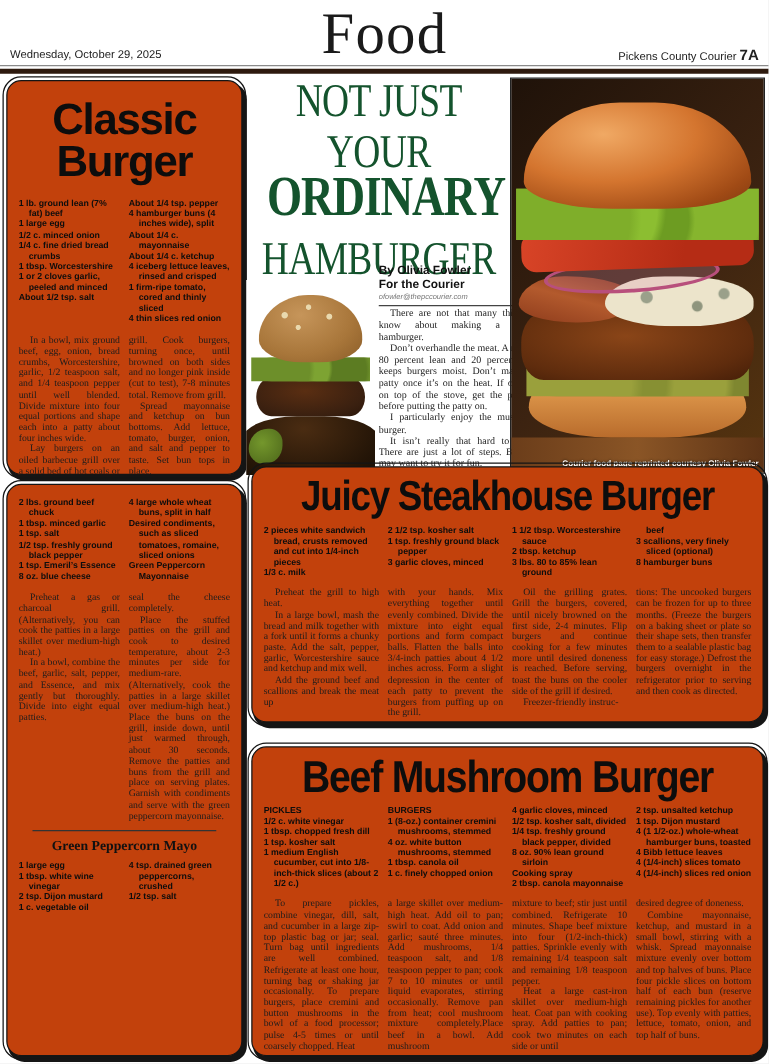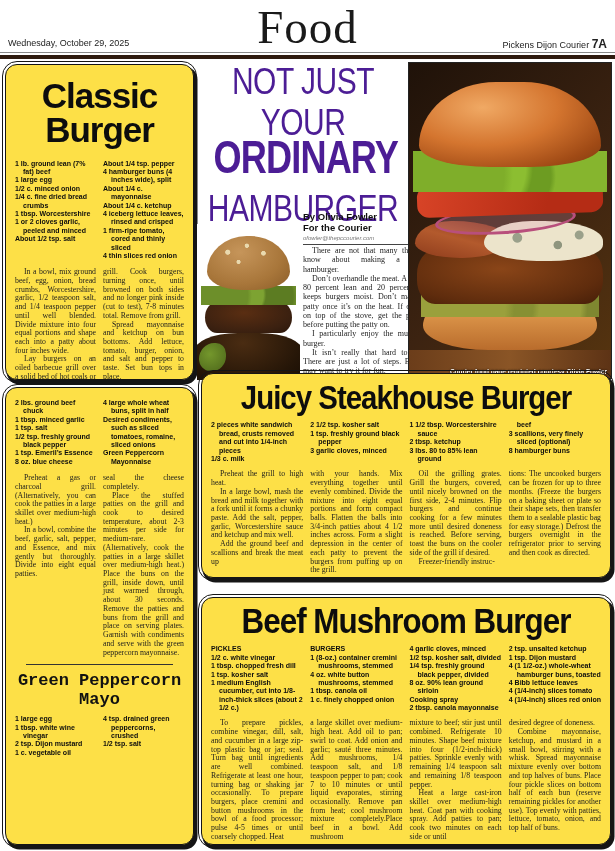--- a/index.html
+++ b/index.html
@@ -11,42 +11,42 @@
   }
   
   .masthead { position:absolute; top:0; left:0; width:100%; text-align:center;
     font-family:"Liberation Serif", serif; font-size:47px; font-weight:400; letter-spacing:1px; color:#1a1a1a; }
   .date-line { position:absolute; top:38px; left:8px; font-size:9px; color:#222; }
   .pub-line  { position:absolute; top:37px; right:8px; font-size:9px; color:#222; }
   .pub-line b { font-size:12px; font-weight:800; }
   .rule-thin  { position:absolute; top:52px; left:0; width:100%; height:1px; background:#8a8a8a; }
   .rule-thick { position:absolute; top:55px; left:0; width:100%; height:4px; background:#2e1a0e; }
   
-  .rbox { position:absolute; background:#fde047; border:1.5px solid #151515; border-radius:12px;
+  .rbox { position:absolute; background:#c2410c; border:1.5px solid #151515; border-radius:12px;
     outline:1.5px solid #151515; outline-offset:2px;
     box-shadow:2.5px 3.5px 0 1px #151515; overflow:hidden; }
   .rtitle { font-weight:800; text-align:center; letter-spacing:-1px; line-height:0.98; color:#0d0d0d; }
   .t-classic { font-size:35px; margin-top:14px; }
   .t-emeril  { font-size:30px; margin-top:12px; }
   .t-steak   { font-size:30px; margin-top:9px; transform:scale(0.98,1.12); }
   .t-mush    { font-size:32px; margin-top:8px; transform:scale(0.98,1.12); }
-  .t-mayo { font-family:Liberation Mono, monospace; font-size:17px; font-weight:700; letter-spacing:0;
+  .t-mayo { font-family:Liberation Serif, serif; font-size:11px; font-weight:700; letter-spacing:0;
     text-align:center; margin-top:6px; }
   .ing-grid { display:grid; gap:0 7px; padding:0 9px; }
   .cols2 { grid-template-columns:1fr 1fr; }
   .cols4 { grid-template-columns:1fr 1fr 1fr 1fr; }
   .ing { font-size:7px; font-weight:700; line-height:1.2; padding-left:8px; text-indent:-8px; color:#0d0d0d; }
   .ing.wrap { padding-left:8px; text-indent:0; }
   .body-grid { display:grid; gap:11px 7px; padding:0 9px; }
   .para { font-family:"Liberation Serif", serif; font-size:7.8px; line-height:1.12; text-align:justify;
     text-indent:9px; color:#1c1c1c; }
   .para.cont { text-indent:0; }
   .divider { height:1px; background:#333; margin:7px 20px 0 20px; }
   
-  .headline { position:absolute; left:199px; top:60px; width:208px; text-align:center; color:#4c1d95; }
+  .headline { position:absolute; left:199px; top:60px; width:208px; text-align:center; color:#14532d;font-family:Liberation Serif, serif; }
   .hl-light { display:block; font-size:30px; font-weight:400; letter-spacing:-0.5px; transform:scaleY(1.25); transform-origin:top; line-height:1.1; }
   .hl-bold  { display:block; font-size:42px; font-weight:800; letter-spacing:-1px; transform:scale(0.86,1.08); transform-origin:top; line-height:1.05; }
   .byline { position:absolute; left:303px; top:211px; width:129px; }
   .byline .b1 { font-size:9.5px; font-weight:800; line-height:1.2; }
   .byline .em { font-size:6px; font-style:italic; color:#777; margin-top:1px; padding-bottom:3px; border-bottom:1px solid #444; }
   .feature-text { position:absolute; left:303px; top:246px; width:129px; height:134px; overflow:hidden; }
   .feature-text .para { font-size:8px; line-height:1.16; }
   
   .photo-large { position:absolute; left:408px; top:62px; width:204px; height:317px; border:1px solid #222;
     background:linear-gradient(135deg,#1f1209,#3c2311 55%,#57350f); overflow:hidden; }
@@ -114,21 +114,21 @@
     background:radial-gradient(circle at 40% 40%, #74972c, #4c661a); border-radius:60% 40% 55% 45%; }
 </style>
 </head>
 <body>
 
 <div id="page">
 
   <div class="masthead">Food</div>
   <div class="date-line">Wednesday, October 29, 2025</div>
   <div class="pub-line">
-    <span>Pickens Dijon Courier</span>
+    <span>Pickens County Courier</span>
     <b>7A</b>
   </div>
   <div class="rule-thin"></div>
   <div class="rule-thick"></div>
 
   <div class="rbox" style="left:5px; top:64px; width:189px; height:316px;">
     <h2 class="rtitle t-classic">Classic Burger</h2>
     <div class="ing-grid cols2" style="margin-top:12px;">
       <div>
           <p class="ing">1 lb. ground lean (7% fat) beef</p>

